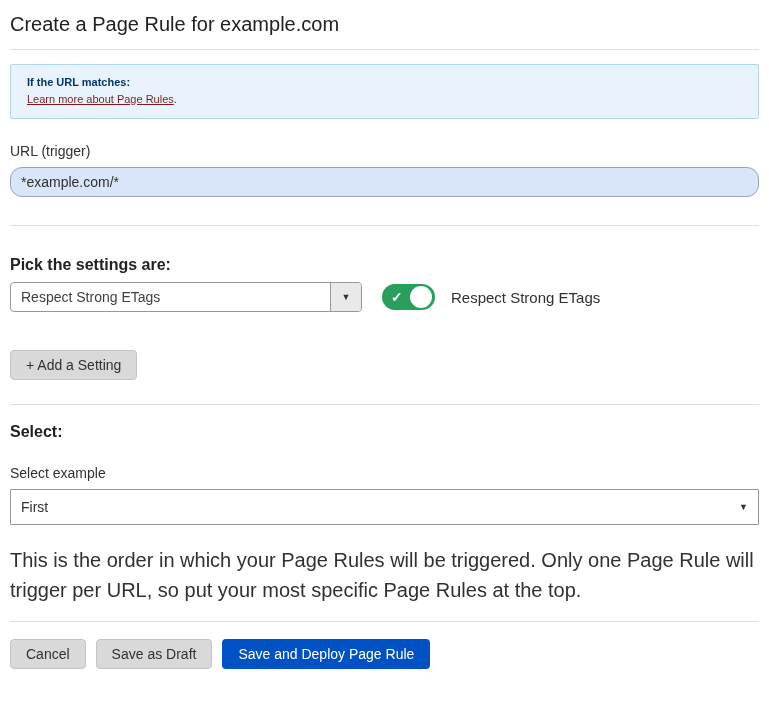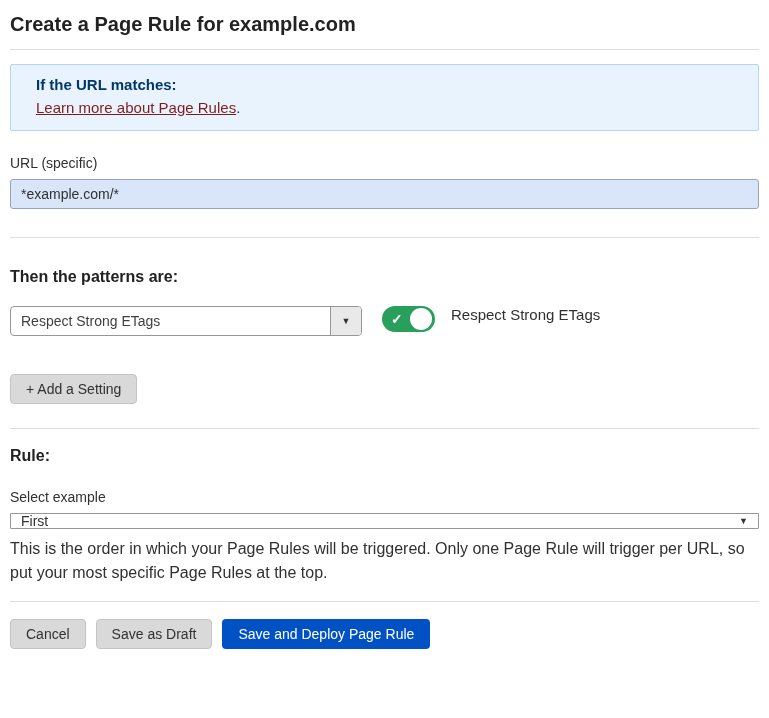--- a/index.html
+++ b/index.html
@@ -1,58 +1,58 @@
 <!DOCTYPE html>
 <html><head>
 <meta charset="utf-8">
 <style>
   * { box-sizing: border-box; margin: 0; padding: 0; }
   html, body { width: 769px; height: 718px; background: #ffffff; }
   body { font-family: "Liberation Sans", sans-serif; color: #313131; }
   .page { padding: 0 10px; width: 769px; }
 
-  .page-title { font-size: 20px; font-weight: 700; color: #222; padding: 13px 0 13px; }
+  .page-title { font-size: 20px; font-weight: 400; color: #222; padding: 13px 0 13px; }
   .divider { border: none; border-top: 1px solid #dddddd; height: 0; }
 
   .info-box {
     margin-top: 14px;
     background: #e9f3fd;
     border: 1px solid #b3d7f2;
     border-radius: 2px;
-    padding: 9px 25px 11px;
+    padding: 9px 16px 11px;
     color: #00386b;
-    font-size: 15px;
+    font-size: 11px;
     line-height: 1.5;
   }
   .info-heading { font-weight: 700; }
   .info-link { color: #7f1d1d; text-decoration: underline; cursor: pointer; }
   .info-link-suffix { color: #00386b; }
 
   .field-label { display: block; font-size: 14px; margin-top: 24px; color: #313131; }
 
   .url-input {
     display: block;
     margin-top: 8px;
     width: 100%;
     height: 30px;
     background: #d9e5f8;
     border: 1px solid #98a4ba;
-    border-radius: 3px;
+    border-radius: 12px;
     padding: 0 10px;
     font-size: 14px;
     font-family: inherit;
     color: #313131;
   }
 
   .divider-after-url { margin-top: 28px; }
 
   .section-heading { font-size: 16px; font-weight: 700; color: #222; margin-top: 30px; }
   .section-heading.order { margin-top: 18px; }
 
-  .setting-row { display: flex; align-items: flex-start; margin-top: 20px; }
+  .setting-row { display: flex; align-items: center; margin-top: 8px; }
   .dropdown {
     display: flex;
     width: 352px;
     height: 30px;
     border: 1px solid #979797;
     border-radius: 4px;
     overflow: hidden;
     background: #ffffff;
     align-items: stretch;
     cursor: pointer;
@@ -98,76 +98,76 @@
   .add-setting { margin-top: 38px; }
 
   .divider-before-order { margin-top: 24px; }
 
   .select {
     position: relative;
     display: flex;
     align-items: center;
     margin-top: 8px;
     width: 100%;
-    height: 16px;
+    height: 36px;
     border: 1px solid #979797;
     border-radius: 1px;
     padding: 0 10px;
     font-size: 14px;
     background: #ffffff;
     cursor: pointer;
     color: #313131;
   }
   .select-caret { position: absolute; right: 10px; font-size: 9px; color: #333333; }
 
-  .help-text { margin-top: 8px; font-size: 16px; line-height: 1.5; color: #313131; }
+  .help-text { margin-top: 20px; font-size: 20px; line-height: 1.5; color: #313131; }
 
   .divider-before-actions { margin-top: 16px; }
   .actions { display: flex; gap: 10px; margin-top: 17px; padding-bottom: 16px; }
 </style>
 </head>
 <body>
 
 <div class="page">
 
   <h1 class="page-title">Create a Page Rule for example.com</h1>
   <hr class="divider">
 
   <div class="info-box">
     <div class="info-heading">If the URL matches:</div>
     <div class="info-link-row">
       <a href="#" class="info-link">Learn more about Page Rules</a><span class="info-link-suffix">.</span>
     </div>
   </div>
 
-  <label class="field-label">URL (specific)</label>
+  <label class="field-label">URL (trigger)</label>
   <input class="url-input" type="text" value="*example.com/*" style="">
 
   <hr class="divider divider-after-url">
 
-  <h2 class="section-heading">Then the patterns are:</h2>
+  <h2 class="section-heading">Pick the settings are:</h2>
 
 
   <div class="setting-row">
     <div class="dropdown">
       <span class="dropdown-value">Respect Strong ETags</span>
       <span class="dropdown-button">▼</span>
     </div>
     <div class="toggle" id="etags-toggle" style="background: rgb(40, 160, 92);">
       <span class="toggle-check">✓</span>
       <span class="toggle-knob"></span>
     </div>
     <span class="toggle-label">Respect Strong ETags</span>
   </div>
 
   <button class="btn gray add-setting">+ Add a Setting</button>
 
   <hr class="divider divider-before-order">
 
-  <h2 class="section-heading order">Rule:</h2>
+  <h2 class="section-heading order">Select:</h2>
 
   <label class="field-label">Select example</label>
 
   <div class="select">
     <span class="select-value">First</span>
     <span class="select-caret">▼</span>
   </div>
 
   <p class="help-text">This is the order in which your Page Rules will be triggered. Only one Page Rule will trigger per URL, so put your most specific Page Rules at the top.</p>
 

